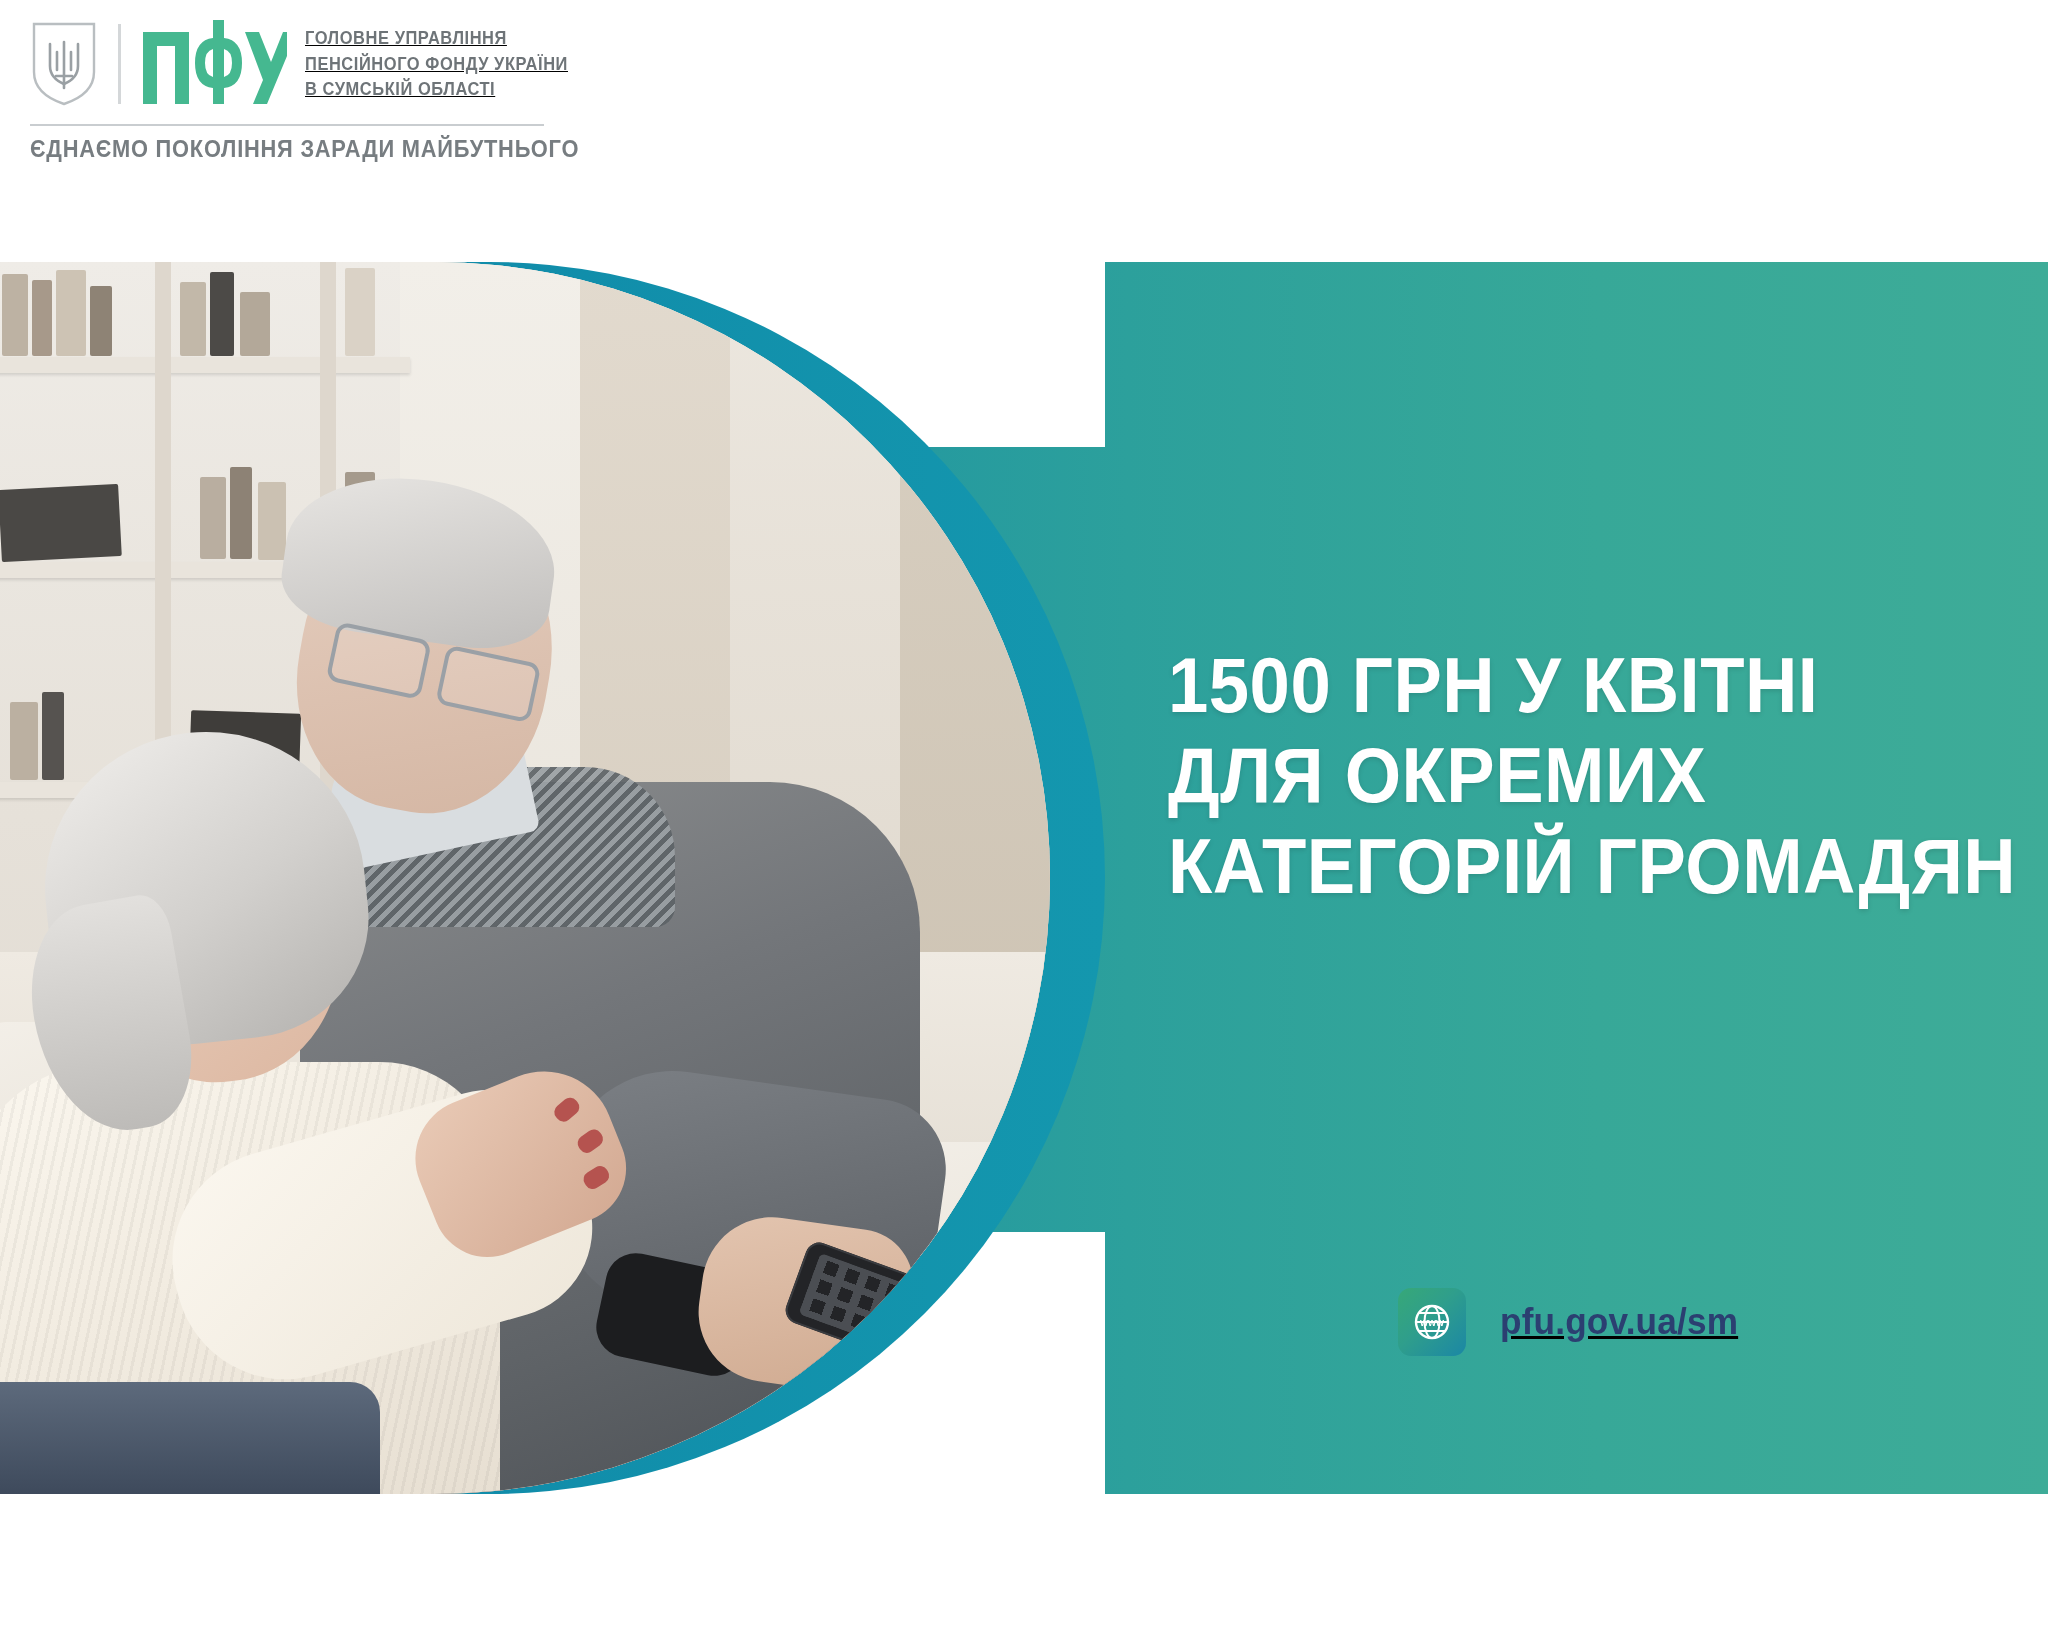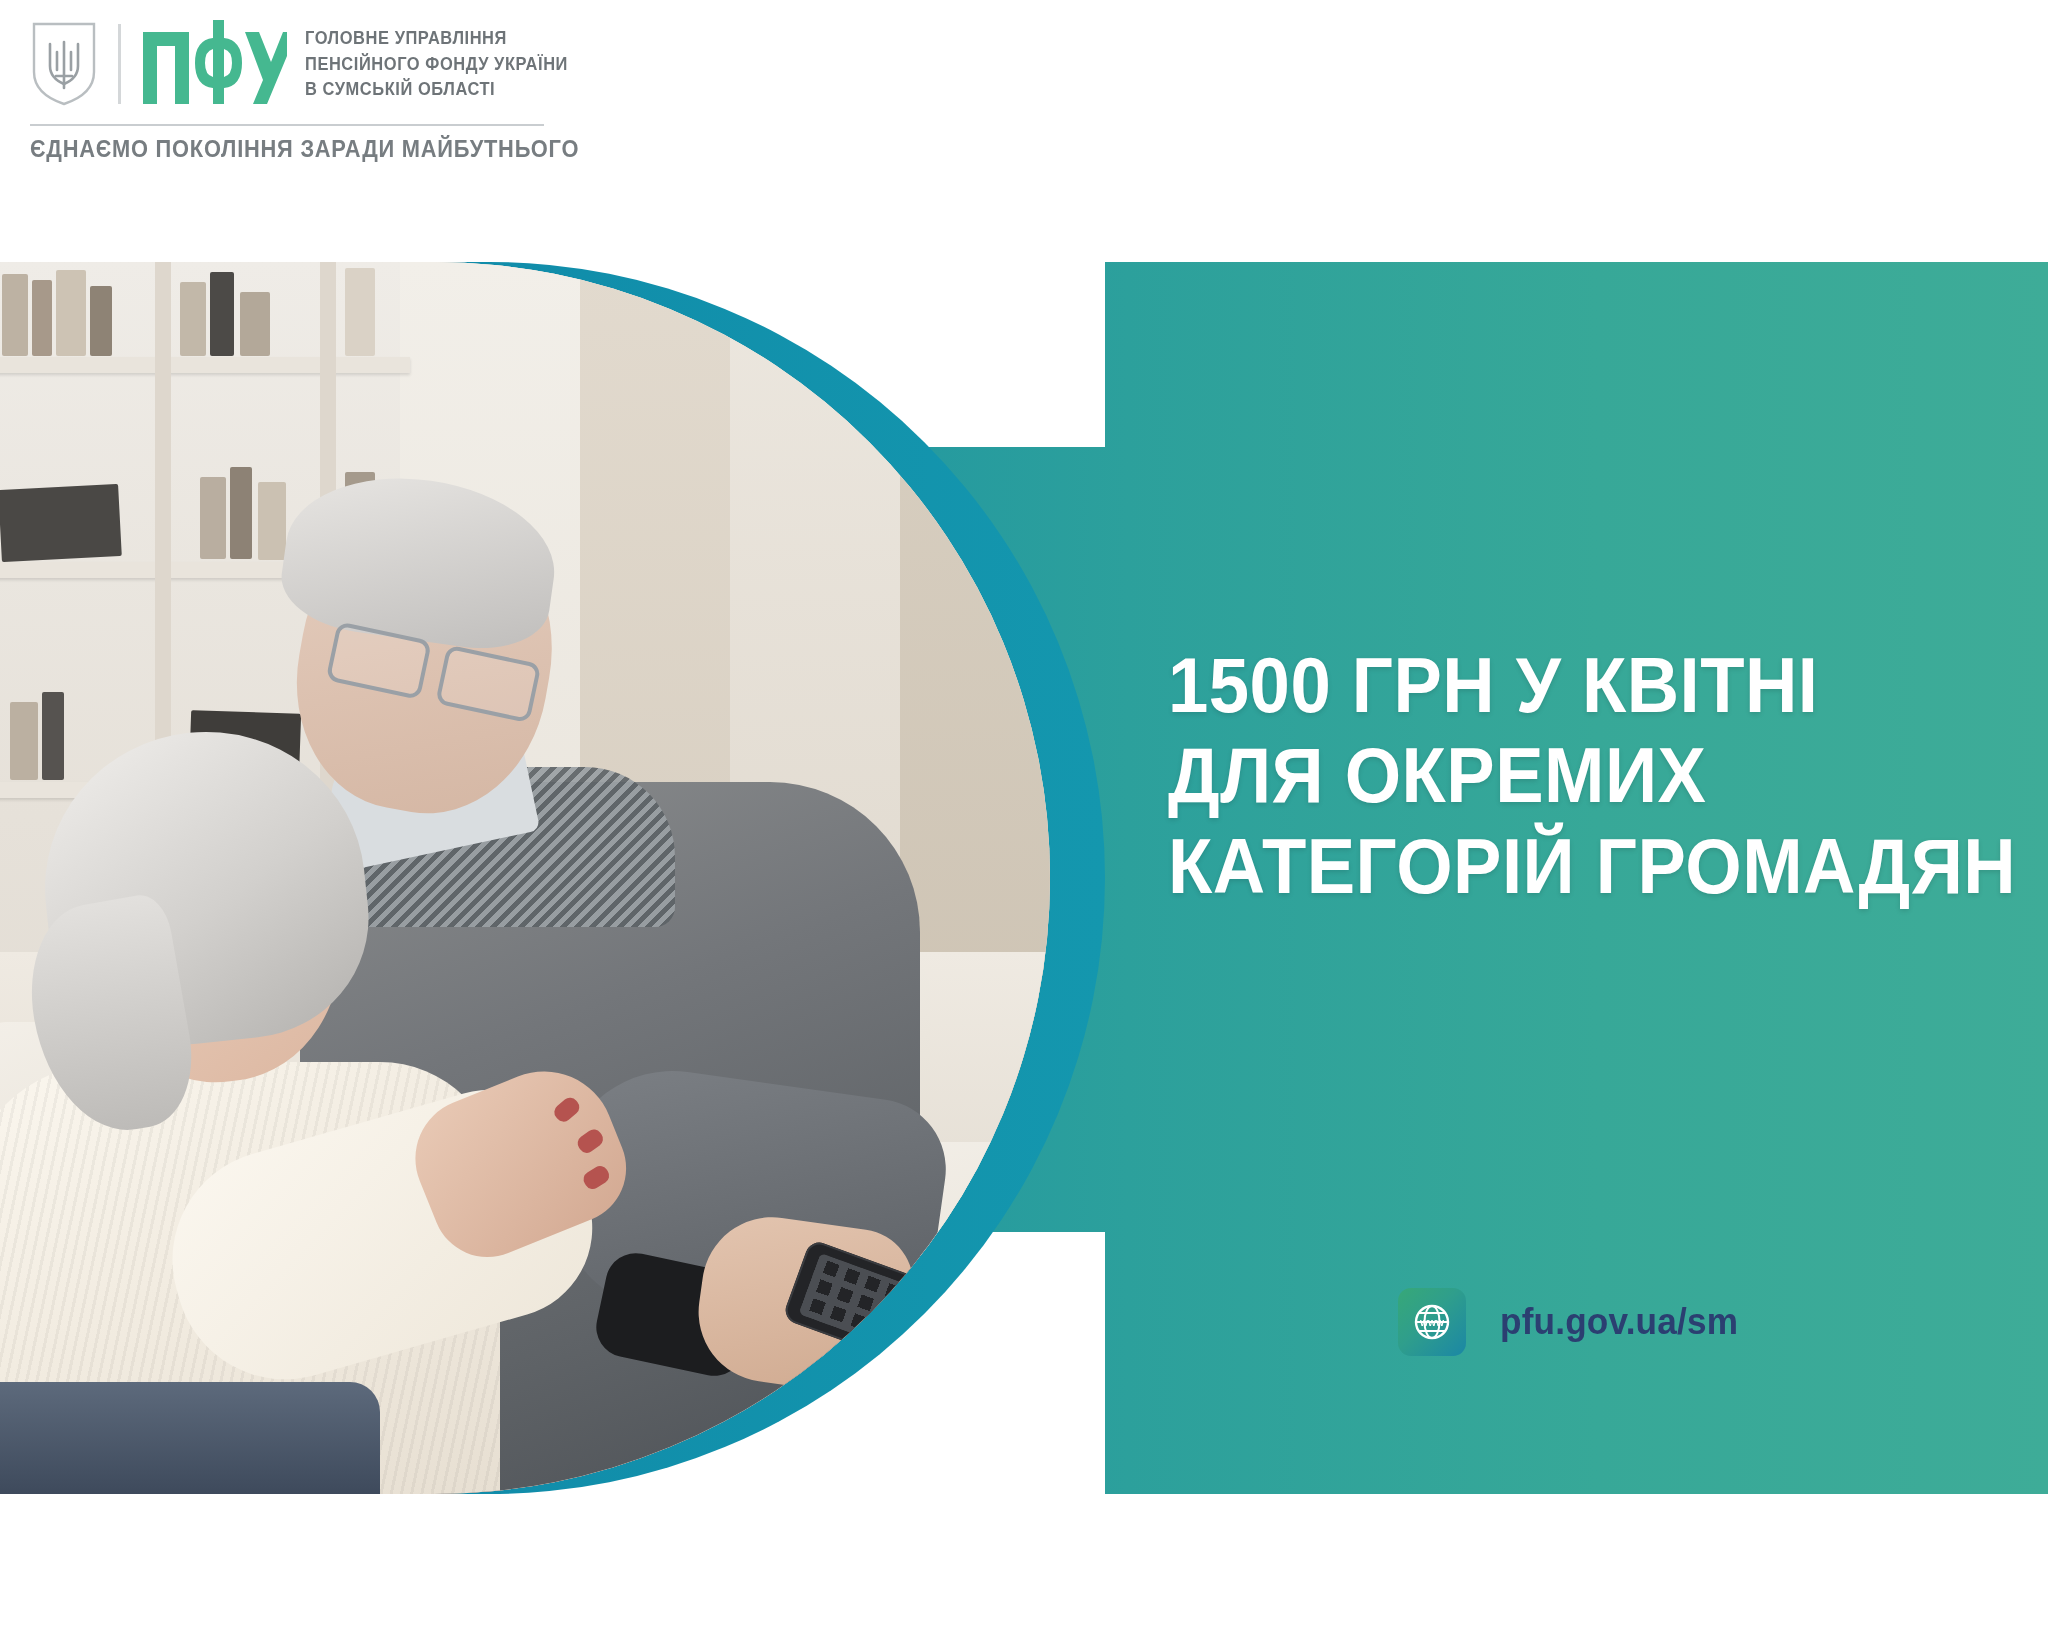--- a/index.html
+++ b/index.html
@@ -3,21 +3,21 @@
 <meta charset="utf-8">
 <style>
   html,body{margin:0;padding:0;background:#fff;}
   body{font-family:"Liberation Sans",sans-serif;}
   .poster{
     position:relative;width:2048px;height:1628px;background:#ffffff;overflow:hidden;
   }
 
   
   .logo-block{position:absolute;left:26px;top:8px;width:545px;height:165px;}
-  .logo-row{display:flex;align-items:center;height:112px;}
+  .logo-row{display:flex;align-items:center;height:112px;text-decoration:underline;}
   .shield{width:64px;height:84px;flex:0 0 auto;margin-left:6px;}
   .logo-divider{width:3px;height:80px;background:#d4d7d9;margin:0 20px 0 22px;flex:0 0 auto;}
   .pfu-mark{flex:0 0 auto;width:146px;height:92px;}
   .org-lines{margin-left:18px;display:flex;flex-direction:column;justify-content:center;gap:3px;}
   .org-line{
     font-size:17.5px;font-weight:bold;letter-spacing:0.6px;color:#6e7478;
     font-family:"Liberation Sans",sans-serif;line-height:1.28;white-space:nowrap;
     transform:scaleX(0.94);transform-origin:left center;
   }
   .hr{position:absolute;left:30px;top:124px;width:514px;height:2px;background:#c9cdd0;}
@@ -121,21 +121,21 @@
   
   .headline{
     position:absolute;left:1168px;top:640px;width:840px;
     color:#ffffff;font-weight:bold;font-size:78px;line-height:1.16;
     letter-spacing:0.5px;text-shadow:0 2px 5px rgba(0,0,0,.13);
   }
   .hl{display:block;white-space:nowrap;transform:scaleX(0.93);transform-origin:left center;}
 
   
   .contacts{position:absolute;left:1398px;top:1288px;display:flex;flex-direction:column;gap:47px;}
-  .crow{display:flex;align-items:center;gap:34px;}
+  .crow{display:flex;align-items:center;gap:34px;text-decoration:underline;}
   .cicon{
     width:68px;height:68px;border-radius:13px;flex:0 0 auto;
     background:linear-gradient(135deg,#37a878 0%,#2f9e8c 45%,#1b87a5 100%);
     display:flex;align-items:center;justify-content:center;
   }
   .ctext{font-size:37px;font-weight:bold;color:#2b3f71;letter-spacing:0.2px;white-space:nowrap;
          transform:scaleX(0.95);transform-origin:left center;}
 </style>
 </head>
 <body>

